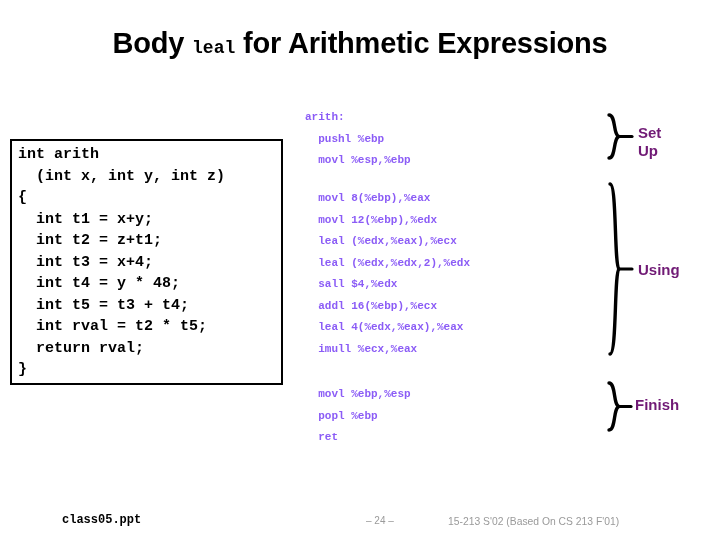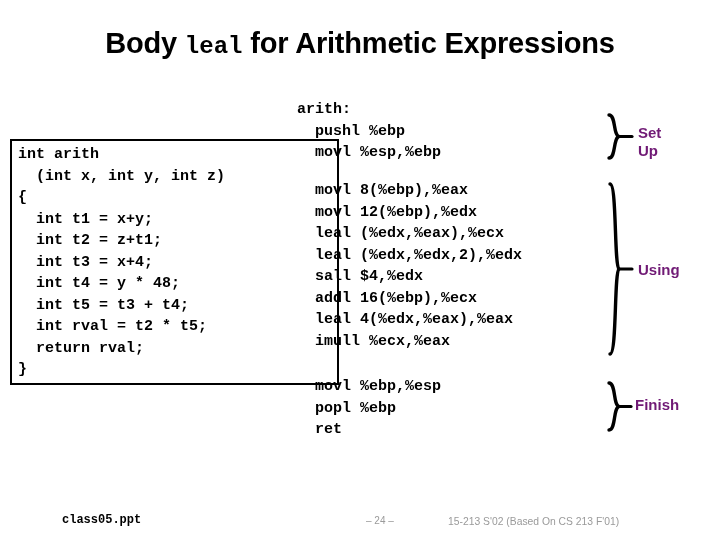--- a/index.html
+++ b/index.html
@@ -27,30 +27,30 @@
     font-family: "Liberation Sans", sans-serif;
     font-weight: bold;
     font-size: 29px;
     line-height: 34px;
     letter-spacing: -0.2px;
     white-space: nowrap;
   }
   #slide-title .mono-title {
     font-family: "Liberation Mono", "DejaVu Sans Mono", monospace;
     font-weight: bold;
-    font-size: 24px;
+    font-size: 18px;
     letter-spacing: 0px;
   }
 
   
   #c-code-box {
     position: absolute;
     left: 10px;
     top: 139px;
-    width: 329px;
+    width: 273px;
     height: 246px;
     border: 2px solid #000000;
     box-sizing: border-box;
     background: #ffffff;
   }
   #c-code-text {
     position: absolute;
     left: 6px;
     top: 3px;
     margin: 0;
@@ -58,27 +58,27 @@
     font-weight: bold;
     font-size: 15px;
     line-height: 21.5px;
     white-space: pre;
     color: #000000;
   }
 
   
   .asm-block {
     position: absolute;
-    margin: 4px;
-    font-family: "Liberation Mono", "DejaVu Sans Mono", monospace;
-    font-weight: bold;
-    font-size: 15px;
+    margin: 12px;
+    font-family: "Liberation Mono", "DejaVu Sans Mono", monospace;
+    font-weight: bold;
+    font-size: 11px;
     line-height: 21.5px;
     white-space: pre;
-    color: #000000;
+    color: #8b5cf6;
   }
   #asm-setup   { left: 293px; top: 95px; }
   #asm-body    { left: 293px; top: 176px; }
   #asm-finish  { left: 293px; top: 372px; }
 
   
   .brace-group {
     position: absolute;
   }
   .brace-group svg {

